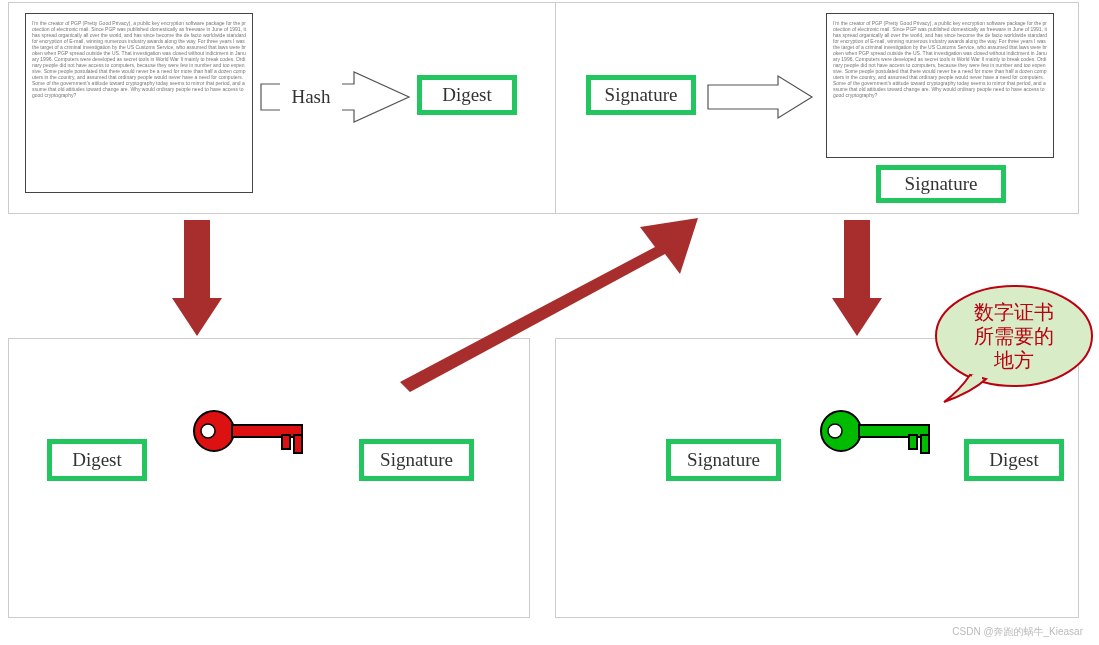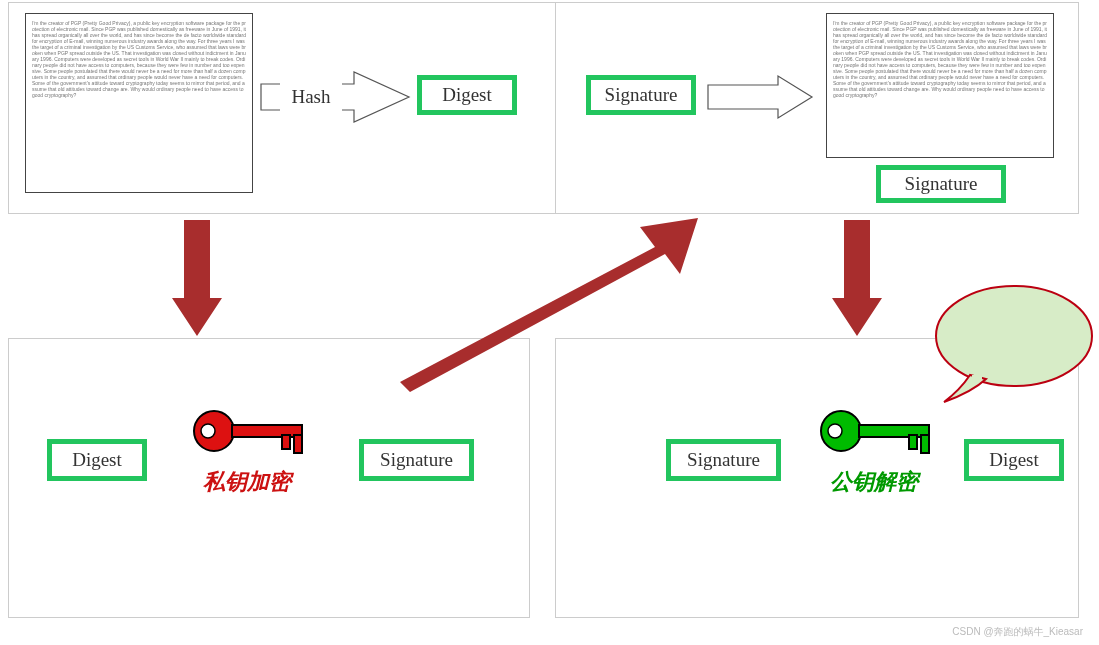--- a/index.html
+++ b/index.html
@@ -64,40 +64,38 @@
       <svg width="130" height="60">
           <g>
             <circle cx="32" cy="30" r="20" fill="#d11" stroke="#000" stroke-width="2"></circle>
             <circle cx="26" cy="30" r="7" fill="#fff" stroke="#000" stroke-width="1.5"></circle>
             <rect x="50" y="24" width="70" height="12" fill="#d11" stroke="#000" stroke-width="2"></rect>
             <rect x="100" y="34" width="8" height="14" fill="#d11" stroke="#000" stroke-width="2"></rect>
             <rect x="112" y="34" width="8" height="18" fill="#d11" stroke="#000" stroke-width="2"></rect>
           </g>
         </svg>
     </div>
-    <div class="keylabel">私钥加密</div>
   </div>
   <div class="box" style="left:350px;top:100px;width:115px;height:42px">Signature</div>
 </div>
 
 <div class="q q4">
   <div class="box" style="left:110px;top:100px;width:115px;height:42px">Signature</div>
   <div class="keywrap green" style="left:238px;top:62px;width:160px">
     <div>
       <svg width="130" height="60">
           <g>
             <circle cx="32" cy="30" r="20" fill="#0b0" stroke="#000" stroke-width="2"></circle>
             <circle cx="26" cy="30" r="7" fill="#fff" stroke="#000" stroke-width="1.5"></circle>
             <rect x="50" y="24" width="70" height="12" fill="#0b0" stroke="#000" stroke-width="2"></rect>
             <rect x="100" y="34" width="8" height="14" fill="#0b0" stroke="#000" stroke-width="2"></rect>
             <rect x="112" y="34" width="8" height="18" fill="#0b0" stroke="#000" stroke-width="2"></rect>
           </g>
         </svg>
     </div>
-    <div class="keylabel">公钥解密</div>
   </div>
   <div class="box" style="left:408px;top:100px;width:100px;height:42px">Digest</div>
 </div>
 
 <div class="red-arrow" style="left:170px;top:218px">
   <svg width="54" height="120">
       <path d="M14 2 L40 2 L40 80 L52 80 L27 118 L2 80 L14 80 Z" fill="#a82d2d"></path>
     </svg>
 </div>
 
@@ -112,15 +110,20 @@
       <path d="M14 2 L40 2 L40 80 L52 80 L27 118 L2 80 L14 80 Z" fill="#a82d2d"></path>
     </svg>
 </div>
 
 <div class="callout" style="left:930px;top:280px">
   <svg width="168" height="130">
     <ellipse cx="84" cy="56" rx="78" ry="50" fill="#d7ecc7" stroke="#b01" stroke-width="2"></ellipse>
     <path d="M40 95 Q30 110 14 122 Q42 112 56 99 Z" fill="#d7ecc7" stroke="#b01" stroke-width="2"></path>
     <path d="M42 97 L52 97" stroke="#d7ecc7" stroke-width="4"></path>
   </svg>
+  <div class="callout-text" style="left:24px;top:20px">
+    <span>数字证书</span><br>
+    <span>所需要的</span><br>
+    <span>地方</span>
+  </div>
 </div>
 
 <div class="wm">CSDN @奔跑的蜗牛_Kieasar</div>
 
 </body></html>

